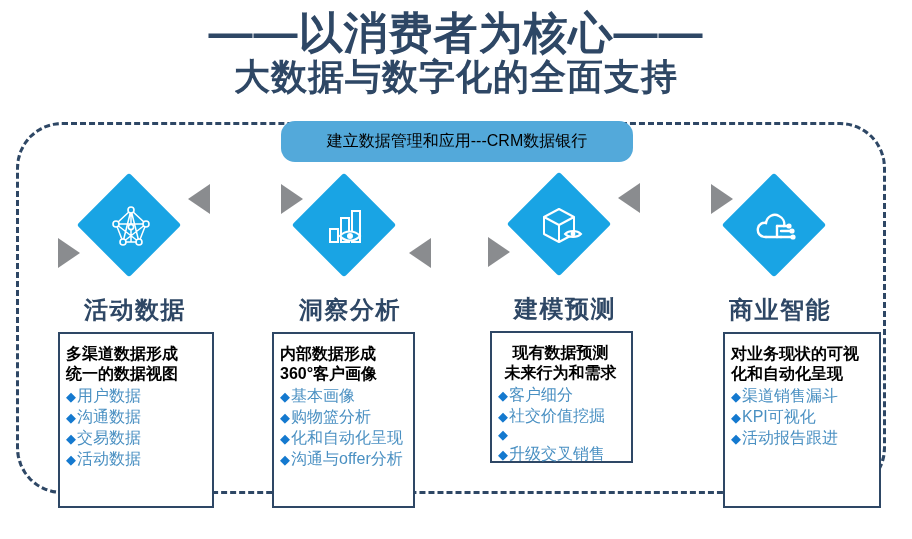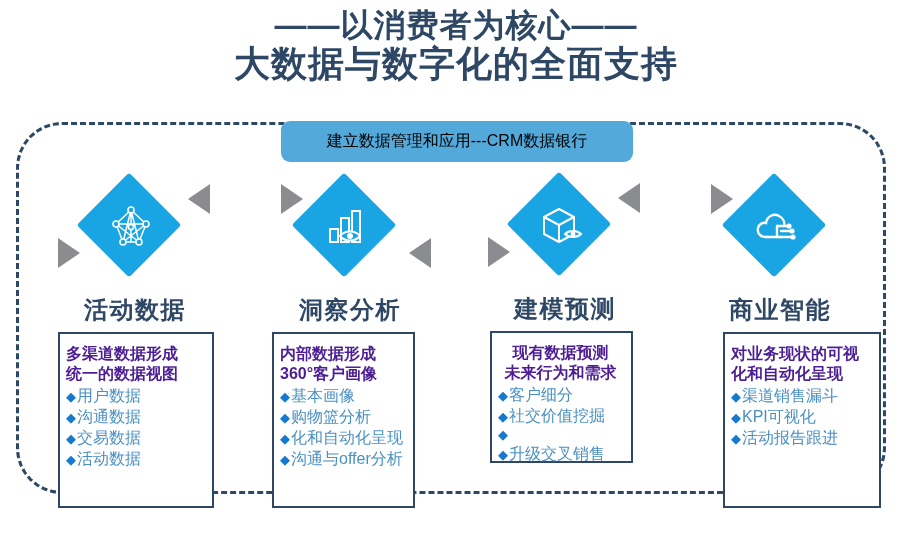--- a/index.html
+++ b/index.html
@@ -23,21 +23,21 @@
     left: 0;
     width: 912px;
     text-align: center;
   }
   .title-line {
     color: #2e4765;
     font-weight: bold;
     letter-spacing: 1px;
     line-height: 1.12;
   }
-  #title-line-1 { font-size: 32px; }
+  #title-line-1 { font-size: 44px; }
   #title-line-2 { font-size: 36px; }
 
   
   #dashed-frame {
     position: absolute;
     left: 16px;
     top: 122px;
     width: 870px;
     height: 372px;
     border: 3px dashed #2e4765;
@@ -47,21 +47,21 @@
   }
 
   
   #banner {
     position: absolute;
     left: 281px;
     top: 121px;
     width: 352px;
     height: 41px;
     background: #53a9da;
-    border-radius: 9px;
+    border-radius: 14px;
     z-index: 3;
     display: flex;
     align-items: center;
     justify-content: center;
   }
 
   
   .column {
     position: absolute;
     z-index: 4;
@@ -142,21 +142,21 @@
     box-sizing: border-box;
     padding: 10px 8px 12px 6px;
     z-index: 5;
   }
   #card-0 { width: 156px; height: 176px; margin-left: 22px; }
   #card-1 { width: 143px; height: 176px; margin-left: 21px; }
   #card-2 { width: 143px; height: 132px; margin-left: 24px; text-align: center; }
   #card-3 { width: 158px; height: 176px; margin-left: 42px; }
 
   .card-headline {
-    color: #4c1d95;
+    color: #000000;
     font-size: 16px;
     font-weight: bold;
     line-height: 1.22;
     letter-spacing: 0px;
     white-space: pre-line;
     margin-bottom: 2px;
   }
   .bullet-list {
     list-style: none;
     margin: 0;

